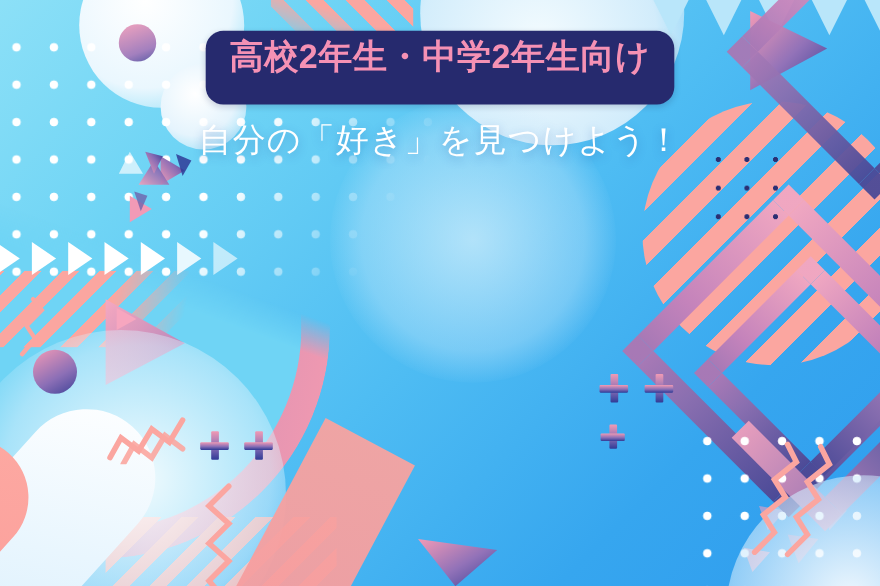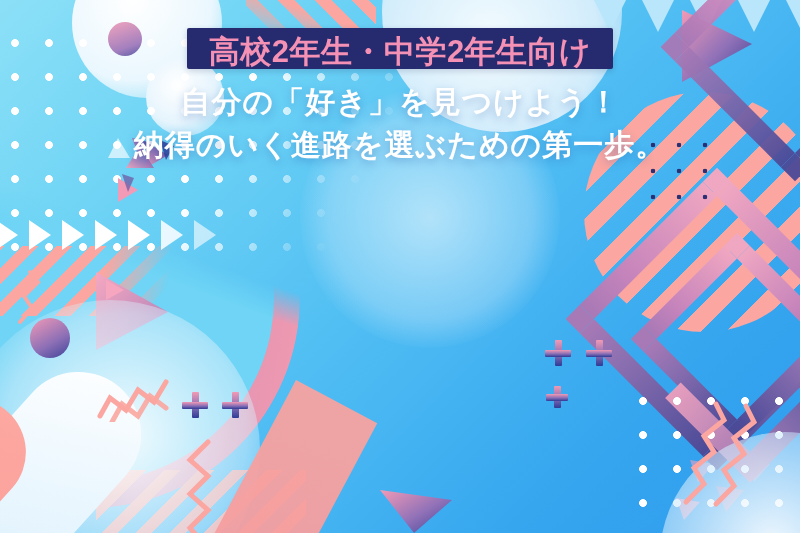--- a/index.html
+++ b/index.html
@@ -154,40 +154,40 @@
   .content{
     position:absolute; inset:0;
     display:flex; flex-direction:column; align-items:center;
     z-index:20;
   }
 
   .badge{
     margin-top:28px;
     background:#262a6e;
     color:#f591b4;
-    border-radius:2px;
-    padding:8px 22px 2px;
+    border-radius:16px;
+    padding:8px 22px 28px;
     font-size:31px; font-weight:700; letter-spacing:.5px;
     line-height:1;
     white-space:nowrap;
     box-shadow:0 2px 6px rgba(20,25,70,.18);
   }
 
   .title{
     color:#fff; font-weight:700; text-align:center;
     letter-spacing:2px;
     text-shadow:0 5px 14px rgba(40,90,170,.42), 0 1px 3px rgba(40,90,170,.45);
     line-height:.95;
   }
   .title-1{ font-size:88px; margin-top:12px; letter-spacing:6px;}
   .title-2{ font-size:88px; margin-top:4px; letter-spacing:2px;}
   .title-3{ font-size:84px; margin-top:2px; letter-spacing:3px;}
 
   .tagline{
-    color:#fff; text-align:center; font-weight:700;
+    color:#fff; text-align:center; font-weight:400;
     font-size:30px; line-height:1.42; margin-top:12px;
     text-shadow:0 3px 9px rgba(40,90,170,.38);
     letter-spacing:1px;
   }
 </style>
 </head>
 <body>
 
 <div class="banner">
 
@@ -317,17 +317,16 @@
 
   <div class="content">
 
     <div class="badge">高校2年生・中学2年生向け</div>
 
 
 
 
     <div class="tagline">
       <div>自分の「好き」を見つけよう！</div>
-      <div>納得のいく進路を選ぶための第一歩。</div>
     </div>
 
   </div>
 </div>
 
 </body></html>

